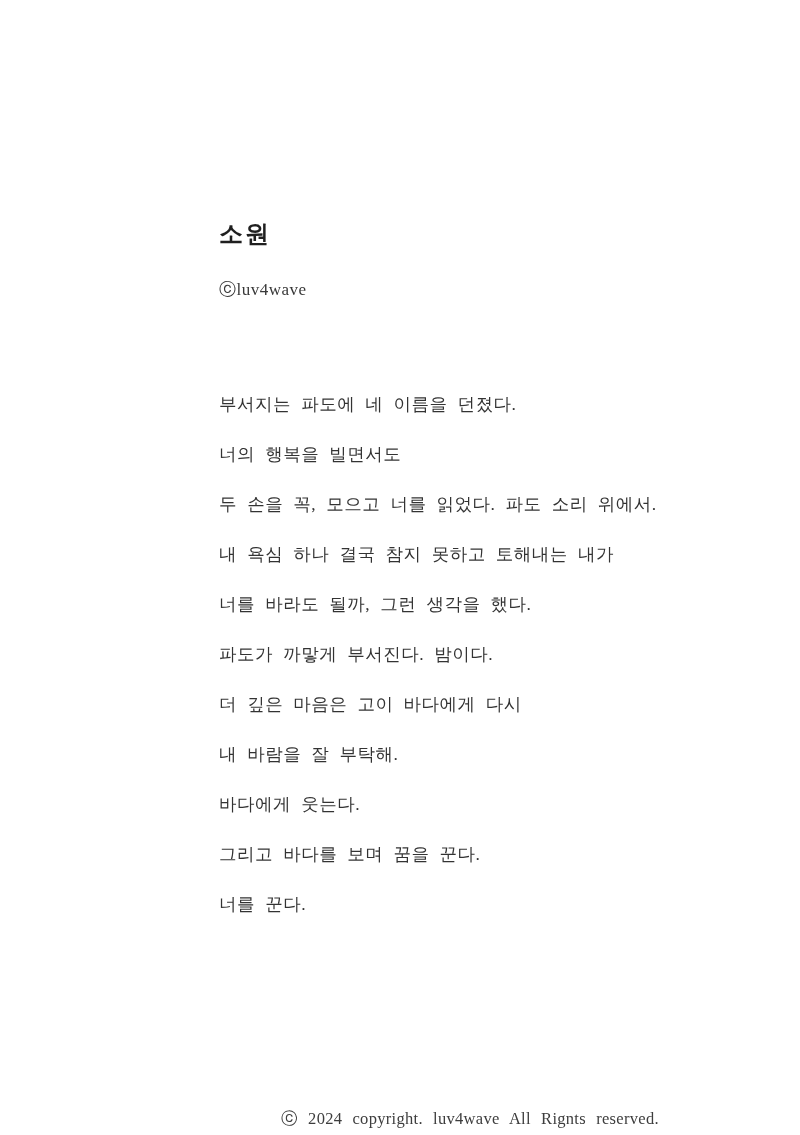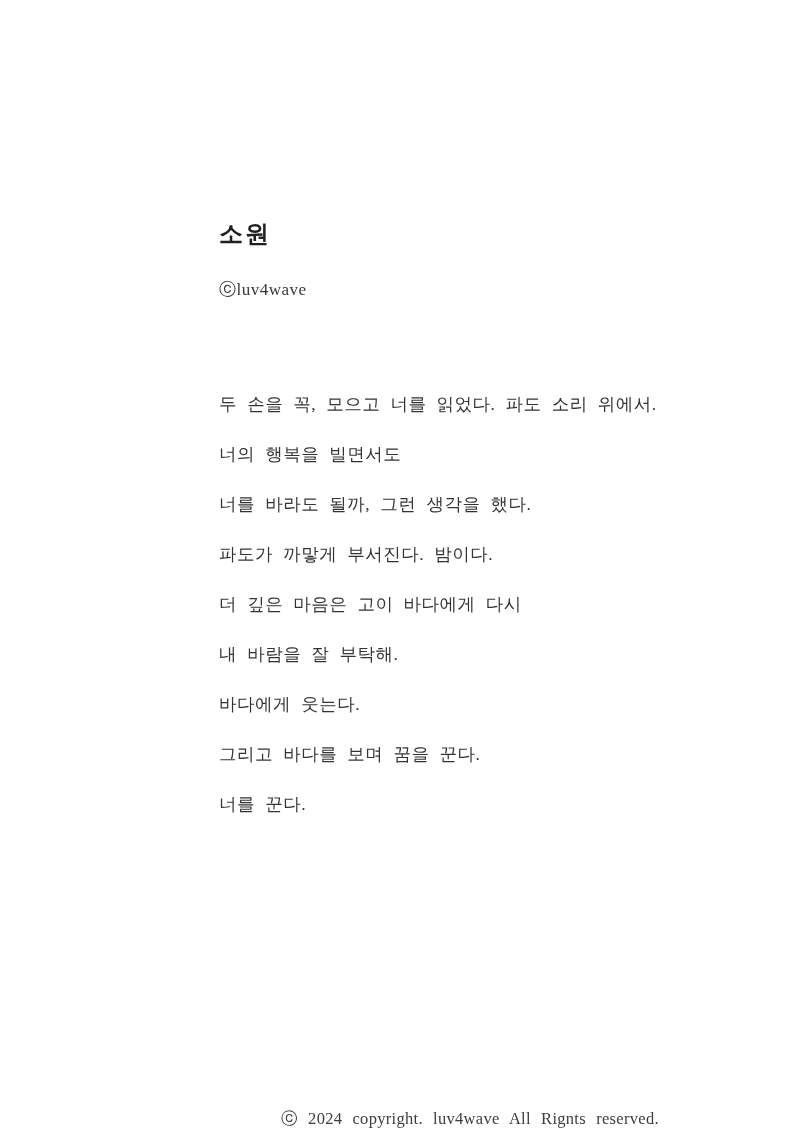--- a/index.html
+++ b/index.html
@@ -70,22 +70,24 @@
 <body>
 
 <div class="page">
 
   <div class="header-block">
     <div class="poem-title">소원</div>
     <div class="author-credit">ⓒluv4wave</div>
   </div>
 
   <div class="poem-body">
+    <div class="poem-line">부서지는 파도에 네 이름을 던졌다.</div>
+    <div class="poem-line">너의 행복을 빌면서도</div>
     <div class="poem-line">두 손을 꼭, 모으고 너를 읽었다. 파도 소리 위에서.</div>
-    <div class="poem-line">너의 행복을 빌면서도</div>
+    <div class="poem-line">내 욕심 하나 결국 참지 못하고 토해내는 내가</div>
     <div class="poem-line">너를 바라도 될까, 그런 생각을 했다.</div>
     <div class="poem-line">파도가 까맣게 부서진다. 밤이다.</div>
     <div class="poem-line">더 깊은 마음은 고이 바다에게 다시</div>
     <div class="poem-line">내 바람을 잘 부탁해.</div>
     <div class="poem-line">바다에게 웃는다.</div>
     <div class="poem-line">그리고 바다를 보며 꿈을 꾼다.</div>
     <div class="poem-line">너를 꾼다.</div>
   </div>
 
   <div class="page-footer">ⓒ 2024 copyright. luv4wave All Rignts reserved.</div>

